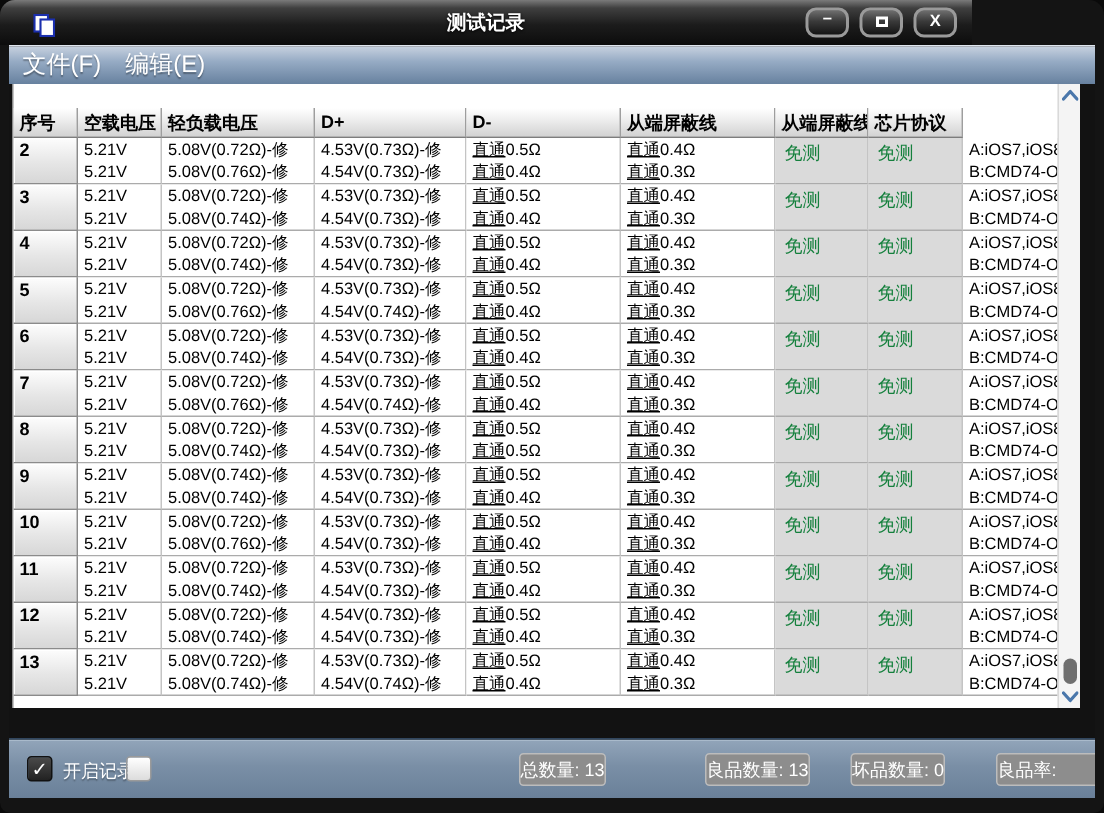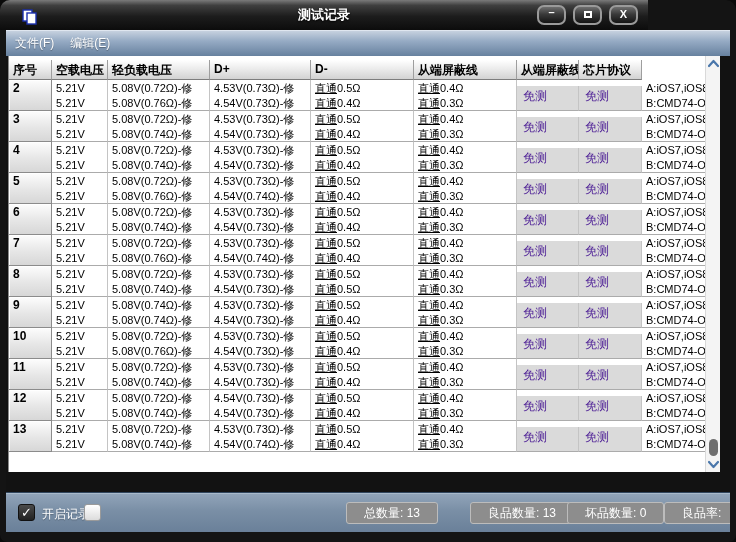--- a/index.html
+++ b/index.html
@@ -13,51 +13,51 @@
   .winbtns{position:absolute;right:10px;top:5px;display:flex;gap:7px;}
   .wbtn{width:29px;height:20px;border-radius:7px;border:2px solid #9a9a9a;
     background:linear-gradient(180deg,#6e6e6e 0%,#3a3a3a 45%,#141414 100%);
     color:#fff;font-weight:bold;font-size:11px;line-height:15px;text-align:center;cursor:default;}
   .wbtn .sq{display:inline-block;width:8px;height:7px;border:2px solid #fff;margin-top:4px;}
   .wbtn.minb{line-height:10px;}
   
   .menubar{position:absolute;left:6px;top:30px;width:724px;height:26px;
     background:linear-gradient(180deg,#c6d1df 0%,#96abc4 40%,#67819f 100%);
     border-top:1px solid #dfe6ef;display:flex;align-items:center;padding-left:9px;gap:16px;}
-  .menuitem{color:#ffffff;font-size:12px;text-shadow:0 1px 1px rgba(0,0,0,.35);}
+  .menuitem{color:#ffffff;font-size:16px;text-shadow:0 1px 1px rgba(0,0,0,.35);}
   
   .client{position:absolute;left:6px;top:56px;width:724px;height:476px;background:#121212;}
   .tablewrap{position:absolute;left:2px;top:0;width:712px;height:416px;background:#ffffff;border-left:1px solid #8a8a8a;overflow:hidden;}
-  .grid{position:absolute;left:0;top:4px;width:697px;}
+  .grid{position:absolute;left:0;top:16px;width:697px;}
   .tr{display:grid;grid-template-columns:43px 56px 102px 101px 103px 103px 62px 63px 1fr;}
   .thead .th{height:20px;background:linear-gradient(180deg,#ffffff 0%,#ececec 45%,#d2d2d2 100%);
     border-right:1px solid #9e9e9e;border-bottom:1px solid #7d7d7d;
     font-size:12px;font-weight:bold;color:#000;padding:2px 0 0 4px;white-space:nowrap;overflow:hidden;}
   .row{height:31px;}
   .td{border-right:1px solid #c4c4c4;border-bottom:1px solid #ababab;overflow:hidden;white-space:nowrap;background:#fff;}
   .td .line{font-size:11px;line-height:14px;padding:1px 0 0 4px;color:#000;}
   .td .line u{text-underline-offset:1px;}
   .rowhead{background:linear-gradient(180deg,#fdfdfd 0%,#e6e6e6 55%,#d7d7d7 100%);
     border-right:1px solid #8b8b8b;border-bottom:1px solid #8b8b8b;
     box-shadow:inset 1px 1px 0 #ffffff;font-size:12px;font-weight:bold;color:#000;padding:1px 0 0 4px;}
-  .shield{background:#dadada;color:#4c1d95;font-size:12px;padding:2px 0 0 6px;margin-top:6px;}
+  .shield{background:#dadada;color:#15803d;font-size:12px;padding:2px 0 0 6px;}
   
   .vscroll{position:absolute;right:0;top:0;width:15px;height:416px;background:#f4f4f4;border-left:1px solid #d9d9d9;}
   .vthumb{position:absolute;left:3px;top:383px;width:9px;height:17px;border-radius:5px;background:#6f6f6f;}
   .chev{position:absolute;}
   
   .bottombar{position:absolute;left:0;top:436px;width:724px;height:40px;
     background:linear-gradient(180deg,#92a5ba 0%,#7a8fa6 45%,#6a8099 100%);
     border-top:1px solid #31465e;box-shadow:inset 0 1px 0 #a9bacb;overflow:hidden;}
   .cb{position:absolute;top:11px;width:17px;height:17px;border-radius:3px;}
   .cb.checked{background:linear-gradient(180deg,#4a4a4a,#222);border:1px solid #111;color:#fff;font-size:13px;line-height:16px;text-align:center;}
   .cb.unchecked{background:linear-gradient(180deg,#ffffff,#dcdcdc);border:1px solid #9a9a9a;}
   .cblabel{position:absolute;top:13px;color:#ffffff;font-size:12px;text-shadow:0 1px 1px rgba(0,0,0,.3);white-space:nowrap;}
   .badge{position:absolute;top:9px;height:22px;background:#8d8d8d;border:1px solid #bcbcbc;border-radius:3px;
-    color:#ffffff;font-size:12px;line-height:20px;padding:0 17px;white-space:nowrap;}
+    color:#ffffff;font-size:12px;line-height:20px;padding:0 0;white-space:nowrap;}
 </style>
 </head>
 <body>
 
 <div class="frame">
 
   <div class="titlebar">
     <svg class="app-icon" viewBox="0 0 16 16">
       <rect x="1" y="1" width="9" height="11" fill="#ffffff" stroke="#1b2fae" stroke-width="1.4"></rect>
       <rect x="5" y="4" width="9" height="11" fill="#ffffff" stroke="#1b2fae" stroke-width="1.4"></rect>

